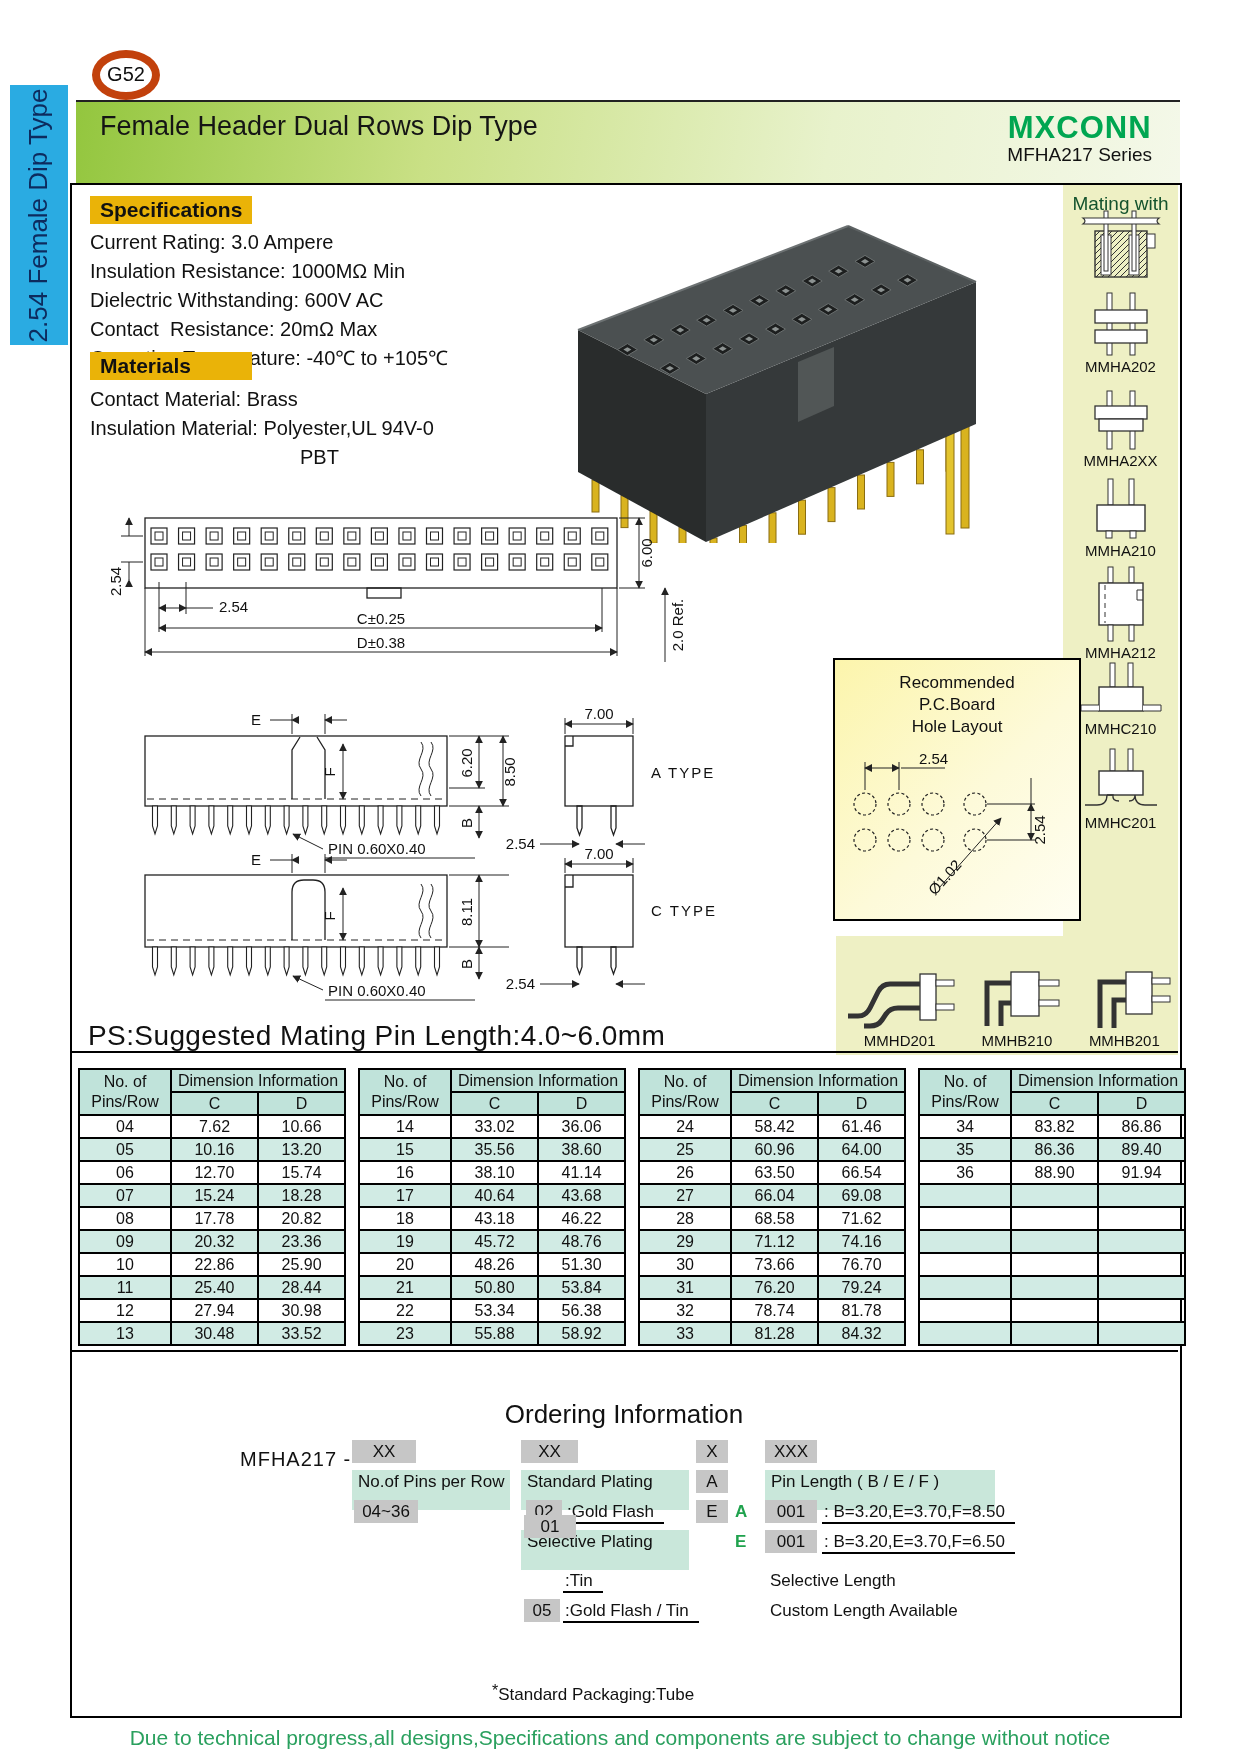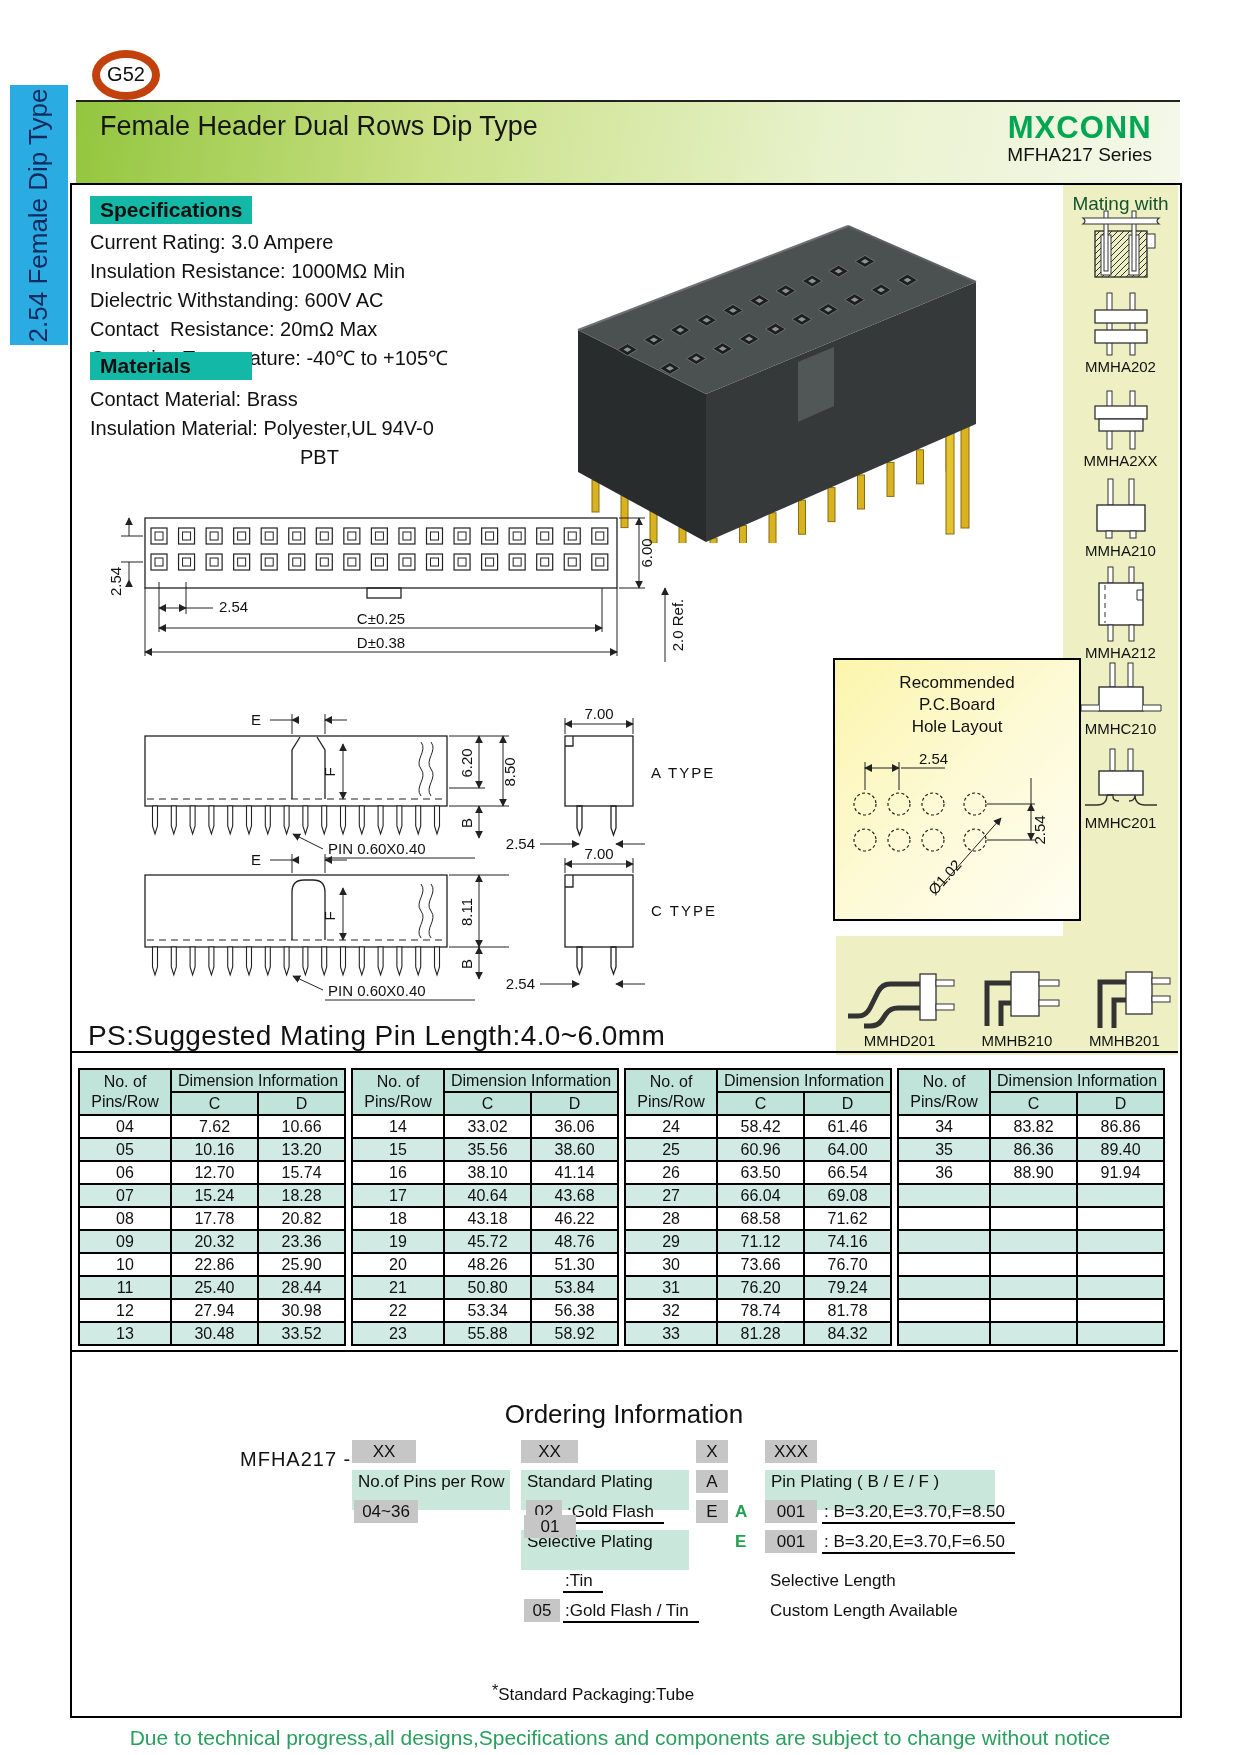--- a/index.html
+++ b/index.html
@@ -19,21 +19,21 @@
   
   .banner{left:76px;top:100px;width:1104px;height:83px;border-top:2px solid #222;
           background:linear-gradient(100deg,#93c63e 0%,#c9e085 32%,#e8f2cc 68%,#f4f8e9 100%);}
   .banner-title{position:absolute;left:24px;top:7px;font-size:27px;line-height:35px;color:#151515;}
   .brand{position:absolute;right:28px;top:9px;text-align:center;}
   .brand .bx{font-size:31px;font-weight:bold;color:#00a651;letter-spacing:1px;line-height:33px;}
   .brand .sx{font-size:19px;color:#111;}
 
   .main-box{left:70px;top:183px;width:1108px;height:1531px;border:2px solid #000;}
 
-  .teal-head{background:#14b8a6;font-weight:bold;font-size:21px;padding:2px 0 2px 10px;width:152px;}
+  .teal-head{background:#eab308;font-weight:bold;font-size:21px;padding:2px 0 2px 10px;width:152px;}
   .spec-line{font-size:20px;line-height:29px;white-space:pre;}
 
   
   .strip{background:#eef0c4;}
   .mating-head{left:1063px;top:193px;width:115px;text-align:center;font-size:19px;color:#14532d;}
   .mv{left:1063px;width:115px;text-align:center;}
   .mv svg{display:block;margin:0 auto;}
   .mv .ml, .mh .ml{font-size:15px;margin-top:2px;}
   .mh-wrap{left:836px;top:938px;width:342px;height:117px;display:flex;justify-content:space-around;
            align-items:flex-end;padding-bottom:6px;box-sizing:border-box;}
@@ -47,21 +47,21 @@
 
   
   svg text{font-family:"Liberation Sans",sans-serif;font-size:15px;fill:#111;}
   .dwg-line{stroke:#222;stroke-width:1.3;fill:none;}
   .dim{stroke:#222;stroke-width:1;fill:none;}
 
   .ps-note{left:88px;top:1020px;font-size:28px;letter-spacing:.4px;}
   .hr{border-top:2px solid #000;height:0;}
 
   
-  .tbl-wrap{left:78px;top:1068px;display:flex;gap:5px;}
+  .tbl-wrap{left:78px;top:1068px;display:flex;gap:12px;}
   table.dimtable{border-collapse:collapse;table-layout:fixed;width:266px;}
   .dimtable td{border:2px solid #000;text-align:center;font-size:16px;padding:0;height:21px;}
   .dimtable thead td{background:#c0e3da;}
   .dimtable thead .hh{font-size:16px;line-height:20px;}
   .dimtable tr.alt td{background:#d1ebe4;}
   .dimtable col.c1{width:92px;}.dimtable col.c2{width:87px;}.dimtable col.c3{width:87px;}
 
   
   .ord-title{left:70px;top:1399px;width:1108px;text-align:center;font-size:26px;}
   .ord-part{left:240px;top:1448px;font-size:20px;letter-spacing:1px;}
@@ -849,21 +849,21 @@
 <div class="abs ord-part">MFHA217  -</div>
 
 <div class="gbox" style="left:352px;top:1440px;width:64px;">XX</div>
 <div class="gbox" style="left:521px;top:1440px;width:57px;">XX</div>
 <div class="gbox" style="left:696px;top:1440px;width:32px;">X</div>
 <div class="gbox" style="left:765px;top:1440px;width:52px;">XXX</div>
 
 <div class="tbox" style="left:352px;top:1470px;width:158px;">No.of Pins per Row</div>
 <div class="tbox" style="left:521px;top:1470px;width:168px;">Standard Plating</div>
 <div class="gbox" style="left:696px;top:1470px;width:32px;">A</div>
-<div class="tbox" style="left:765px;top:1470px;width:230px;">Pin  Plating ( B / E / F )</div>
+<div class="tbox" style="left:765px;top:1470px;width:230px;">Pin  Length ( B / E / F )</div>
 
 <div class="gbox" style="left:354px;top:1500px;width:64px;">04~36</div>
 <div class="gbox" style="left:526px;top:1500px;width:36px;">02</div>
 <div class="otxt" style="left:565px;top:1500px;"><span class="ul">:Gold Flash</span></div>
 <div class="gbox" style="left:696px;top:1500px;width:32px;">E</div>
 <div class="otxt grn" style="left:735px;top:1500px;">A</div>
 <div class="gbox" style="left:765px;top:1500px;width:52px;">001</div>
 <div class="otxt" style="left:822px;top:1500px;"><span class="ul">: B=3.20,E=3.70,F=8.50</span></div>
 
 <div class="tbox" style="left:521px;top:1530px;width:168px;">Selective Plating</div>

